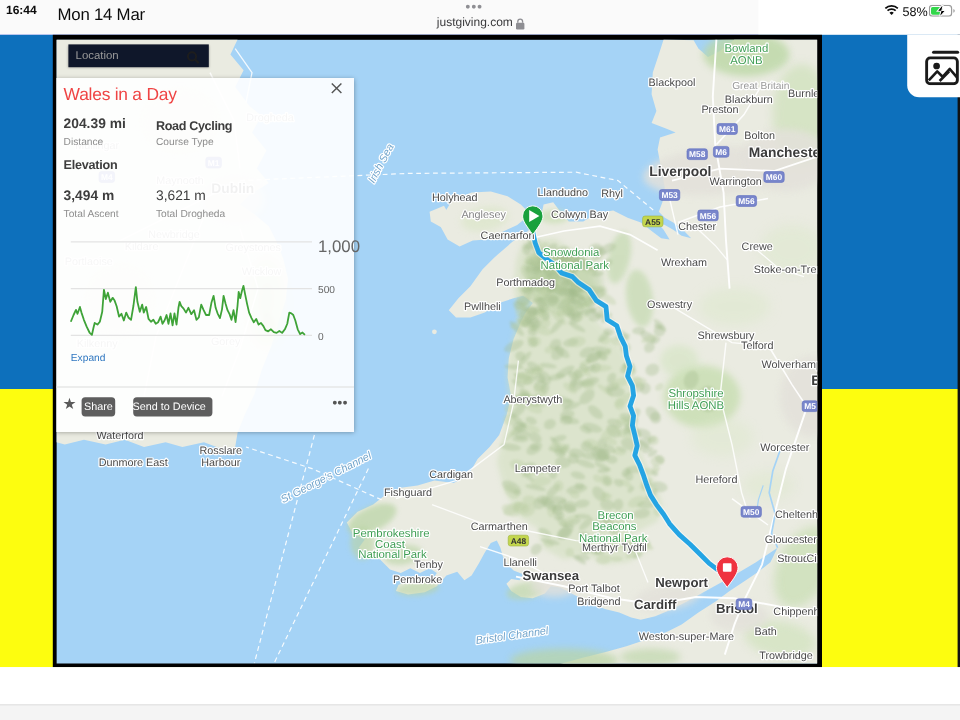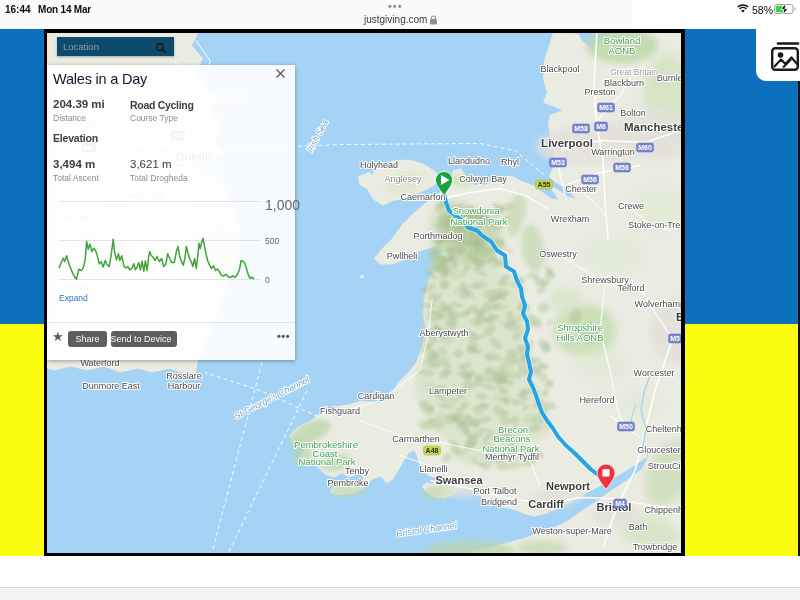--- a/index.html
+++ b/index.html
@@ -1,20 +1,20 @@
 <!DOCTYPE html>
 <html><head><meta charset="utf-8"><title>c</title><style>
 html,body{margin:0;padding:0;width:800px;height:600px;overflow:hidden;
 font-family:"Liberation Sans",sans-serif;background:#fff;}
 .abs{position:absolute;}
 </style></head>
 <body>
 <div class="abs" style="left:0;top:0;width:632px;height:29px;background:#fafafa;border-bottom:1px solid #8b5cf6">
   <div class="abs" style="left:5px;top:4px;font-size:10px;font-weight:700;color:#0c0c0c">16:44</div>
-  <div class="abs" style="left:38px;top:4px;font-size:10px;letter-spacing:-0.2px;font-weight:700;color:#0c0c0c">Mon 14 Mar</div>
+  <div class="abs" style="left:48px;top:4px;font-size:14px;letter-spacing:-0.2px;font-weight:400;color:#0c0c0c">Mon 14 Mar</div>
   <div class="abs" style="left:388px;top:0px;font-size:11px;font-weight:700;color:#8e8e93;letter-spacing:1px">•••</div>
   <div class="abs" style="left:364px;top:14px;font-size:10px;color:#3a3a3c">justgiving.com</div>
   <svg class="abs" style="left:429px;top:15px" width="9" height="10" viewBox="0 0 9 10">
       <rect x="1" y="4" width="7" height="5.5" rx="1" fill="#8e8e93"></rect>
       <path d="M2.5,4 V3 a2,2 0 0 1 4,0 V4" fill="none" stroke="#8e8e93" stroke-width="1.1"></path>
     </svg>
   <svg class="abs" style="left:737px;top:4px" width="12" height="9" viewBox="0 0 12 9">
     <path d="M6,8.6 L4.2,6.6 a2.6,2.6 0 0 1 3.6,0 Z" fill="#0c0c0c"></path>
     <path d="M2.6,4.9 a4.9,4.9 0 0 1 6.8,0" stroke="#0c0c0c" stroke-width="1.5" fill="none"></path>
     <path d="M0.8,3 a7.6,7.6 0 0 1 10.4,0" stroke="#0c0c0c" stroke-width="1.5" fill="none"></path>
@@ -679,48 +679,48 @@
 <text x="675" y="340.6" text-anchor="middle" style="font:700 7px 'Liberation Sans',sans-serif;fill:#fff">M5</text>
 <rect x="535.5" y="179.5" width="17" height="9" rx="2" fill="#c3d64d" stroke="#9eb33a" stroke-width="0.5"></rect>
 <text x="544" y="186.6" text-anchor="middle" style="font:700 7px 'Liberation Sans',sans-serif;fill:#333">A55</text>
 <rect x="423.5" y="445.5" width="17" height="9" rx="2" fill="#c3d64d" stroke="#9eb33a" stroke-width="0.5"></rect>
 <text x="432" y="452.6" text-anchor="middle" style="font:700 7px 'Liberation Sans',sans-serif;fill:#333">A48</text>
 <path d="M606,489 C600,481 597,477 597,472.5 A9,9 0 1 1 615,472.5 C615,477 612,481 606,489 Z" fill="#ef3340" stroke="#ffffff" stroke-width="0.8"></path>
 <rect x="602.4" y="468.8" width="7.2" height="7.2" rx="0.8" fill="#ffffff"></rect>
 <path d="M444,195 C438.5,187.5 435.5,183.5 435.5,179.5 A8.5,8.5 0 1 1 452.5,179.5 C452.5,183.5 449.5,187.5 444,195 Z" fill="#19a13d" stroke="#ffffff" stroke-width="0.8"></path>
 <path d="M441,174.5 L449.5,179.5 L441,184.5 Z" fill="#ffffff"></path>
 </svg>
-<div class="abs" style="left:57px;top:37px;width:117px;height:19px;background:#0c4a6e;box-shadow:0 1px 2px rgba(0,0,0,.3)">
+<div class="abs" style="left:57px;top:37px;width:117px;height:19px;background:#0f172a;box-shadow:0 1px 2px rgba(0,0,0,.3)">
   <div class="abs" style="left:6px;top:4px;font-size:9.5px;color:#9b9b9b">Location</div>
   <svg class="abs" style="left:98px;top:4.5px" width="12" height="12" viewBox="0 0 12 12">
       <circle cx="5" cy="5" r="3.4" fill="none" stroke="#1d1d1d" stroke-width="1.6"></circle>
       <line x1="7.6" y1="7.6" x2="10.6" y2="10.6" stroke="#1d1d1d" stroke-width="1.8"></line>
     </svg>
 </div>
 <div class="abs" style="left:47px;top:65px;width:248px;height:295px;background:rgba(255,255,255,0.91);box-shadow:0 1px 4px rgba(0,0,0,.35)">
-  <div class="abs" style="left:6px;top:6px;font-size:14.5px;letter-spacing:-0.2px;color:#0f172a">Wales in a Day</div>
+  <div class="abs" style="left:6px;top:6px;font-size:14.5px;letter-spacing:-0.2px;color:#ef4444">Wales in a Day</div>
   <svg class="abs" style="left:228px;top:3px" width="11" height="11" viewBox="0 0 11 11">
       <path d="M1.5,1.5 L9.5,9.5 M9.5,1.5 L1.5,9.5" stroke="#555" stroke-width="1.2"></path>
     </svg>
   <div class="abs" style="left:6px;top:33px;font-size:11.5px;font-weight:700;color:#3d3d3d">204.39 mi</div>
   <div class="abs" style="left:83px;top:33.5px;font-size:10.5px;letter-spacing:-0.3px;font-weight:700;color:#3d3d3d">Road Cycling</div>
   <div class="abs" style="left:6px;top:48px;font-size:8.5px;color:#8d8d8d">Distance</div>
   <div class="abs" style="left:83px;top:48px;font-size:8.5px;color:#8d8d8d">Course Type</div>
   <div class="abs" style="left:6px;top:67px;font-size:10.5px;letter-spacing:-0.2px;font-weight:700;color:#3d3d3d">Elevation</div>
   <div class="abs" style="left:6px;top:93px;font-size:11.5px;font-weight:700;color:#3d3d3d">3,494 m</div>
   <div class="abs" style="left:83px;top:93px;font-size:11.5px;font-weight:400;color:#3d3d3d">3,621 m</div>
   <div class="abs" style="left:6px;top:107.5px;font-size:8.5px;color:#8d8d8d">Total Ascent</div>
   <div class="abs" style="left:83px;top:107.5px;font-size:8.5px;color:#8d8d8d">Total Drogheda</div>
   <div class="abs" style="left:218px;top:132px;font-size:14px;color:#666">1,000</div>
   <div class="abs" style="left:218px;top:171px;font-size:8.5px;color:#666">500</div>
   <div class="abs" style="left:218px;top:210px;font-size:8.5px;color:#666">0</div>
   <div class="abs" style="left:12px;top:228px;font-size:8.5px;color:#2f77c0">Expand</div>
   <div class="abs" style="left:0;top:257px;width:248px;height:1px;background:#e2e2e2"></div>
   <div class="abs" style="left:5px;top:264px;font-size:13px;color:#5a5a5a">★</div>
-  <div class="abs" style="left:21px;top:265.5px;width:39px;height:16.5px;background:#5e5e5e;border-radius:3px;color:#fff;font-size:9px;text-align:center;line-height:16.5px">Share</div>
+  <div class="abs" style="left:21px;top:265.5px;width:28px;height:16.5px;background:#5e5e5e;border-radius:3px;color:#fff;font-size:9px;text-align:center;line-height:16.5px">Share</div>
   <div class="abs" style="left:63.5px;top:265.5px;width:66.5px;height:16.5px;background:#5e5e5e;border-radius:3px;color:#fff;font-size:9px;line-height:16.5px">Send to Device</div>
   <div class="abs" style="left:230px;top:265px;font-size:11px;font-weight:700;color:#555;letter-spacing:0.5px">•••</div>
 </div>
 <svg class="abs" style="left:47px;top:65px" width="248" height="295" viewBox="0 0 248 295">
   <line x1="12" y1="136.5" x2="213" y2="136.5" stroke="#e3e3e3" stroke-width="1"></line>
   <line x1="12" y1="175.5" x2="213" y2="175.5" stroke="#e3e3e3" stroke-width="1"></line>
   <line x1="12" y1="214.5" x2="213" y2="214.5" stroke="#e3e3e3" stroke-width="1"></line>
   <path d="M59.0,268.1 L61.3,262.5 L63.3,258.2 L64.6,261.5 L66.6,255.8 L67.9,260.5 L69.9,266.5 L72.3,272.4 L74.6,277.1 L76.6,279.1 L77.9,273.1 L78.9,269.1 L81.2,270.5 L83.2,268.1 L85.2,259.8 L86.6,241.5 L88.2,249.2 L89.9,243.9 L91.9,251.5 L93.9,248.2 L95.5,250.5 L97.2,255.2 L99.2,263.8 L101.2,261.5 L103.2,267.1 L105.2,260.5 L107.2,264.8 L109.2,266.5 L111.2,254.8 L113.2,239.2 L114.5,251.5 L116.5,259.8 L118.5,253.8 L119.8,260.5 L121.8,255.8 L123.8,265.8 L125.8,268.1 L127.8,266.5 L129.8,269.8 L131.8,268.5 L133.8,263.8 L135.4,269.8 L137.1,267.1 L138.8,262.5 L140.4,269.8 L142.1,261.1 L143.8,271.1 L145.4,261.1 L147.1,270.5 L148.7,256.5 L149.7,251.5 L151.1,255.2 L153.0,257.2 L155.0,260.5 L157.0,256.5 L159.4,261.8 L161.7,258.5 L163.7,266.5 L165.7,264.5 L167.7,253.8 L169.7,258.5 L171.7,262.5 L174.3,262.5 L176.3,251.8 L178.0,246.5 L179.7,256.5 L181.3,261.1 L183.3,265.1 L185.0,257.8 L186.3,246.5 L188.0,253.2 L189.6,258.5 L191.3,261.8 L192.9,266.5 L194.6,258.5 L196.3,268.5 L197.9,255.2 L198.9,243.2 L200.2,248.5 L201.6,242.5 L202.9,238.2 L204.2,244.9 L205.9,253.2 L207.6,260.5 L209.6,265.1 L211.5,268.5 L213.5,265.8 L215.5,270.5 L217.5,269.1 L219.5,271.8 L221.2,275.1 L223.5,276.1 L225.8,274.4 L228.2,276.8 L230.5,277.4 L232.8,275.8 L235.1,277.4 L237.4,274.4 L239.4,269.8 L241.1,260.5 L242.8,261.1 L244.4,262.5 L246.1,267.1 L248.1,274.4 L250.1,278.4 L252.1,277.1 L254.1,279.1" transform="translate(-47,-65)" fill="none" stroke="#3fa338" stroke-width="1.5" stroke-linejoin="round"></path>
 </svg>
 <div class="abs" style="left:756px;top:29px;width:44px;height:52px;background:#fff;border-radius:0 0 0 10px"></div>

